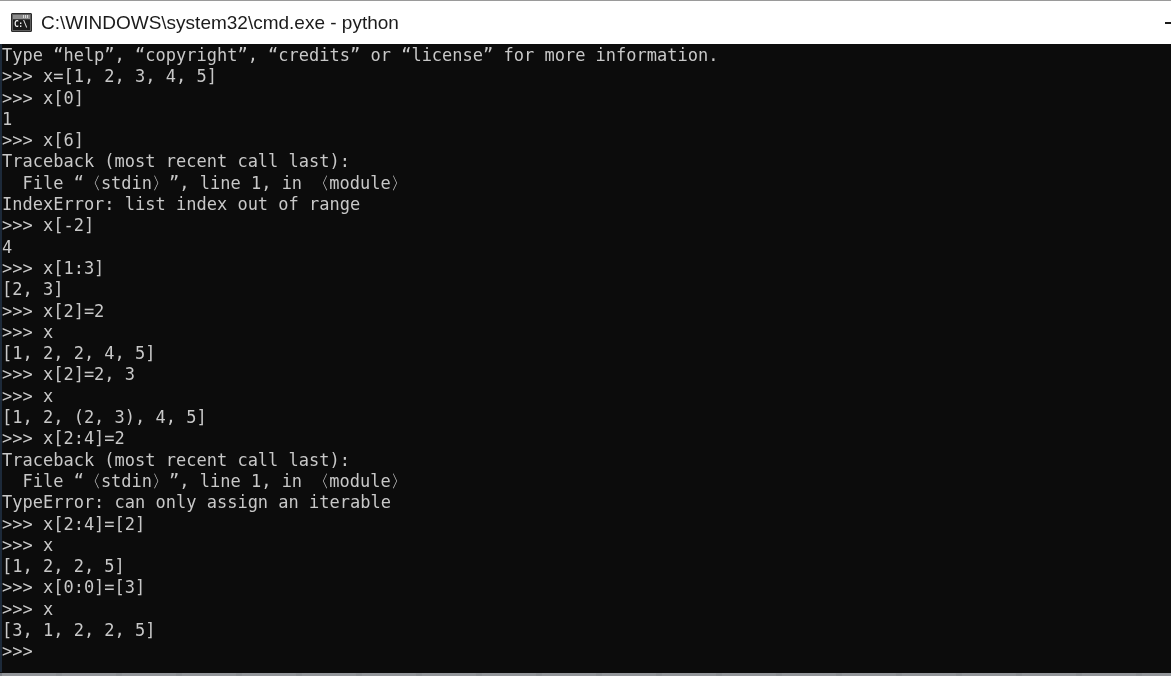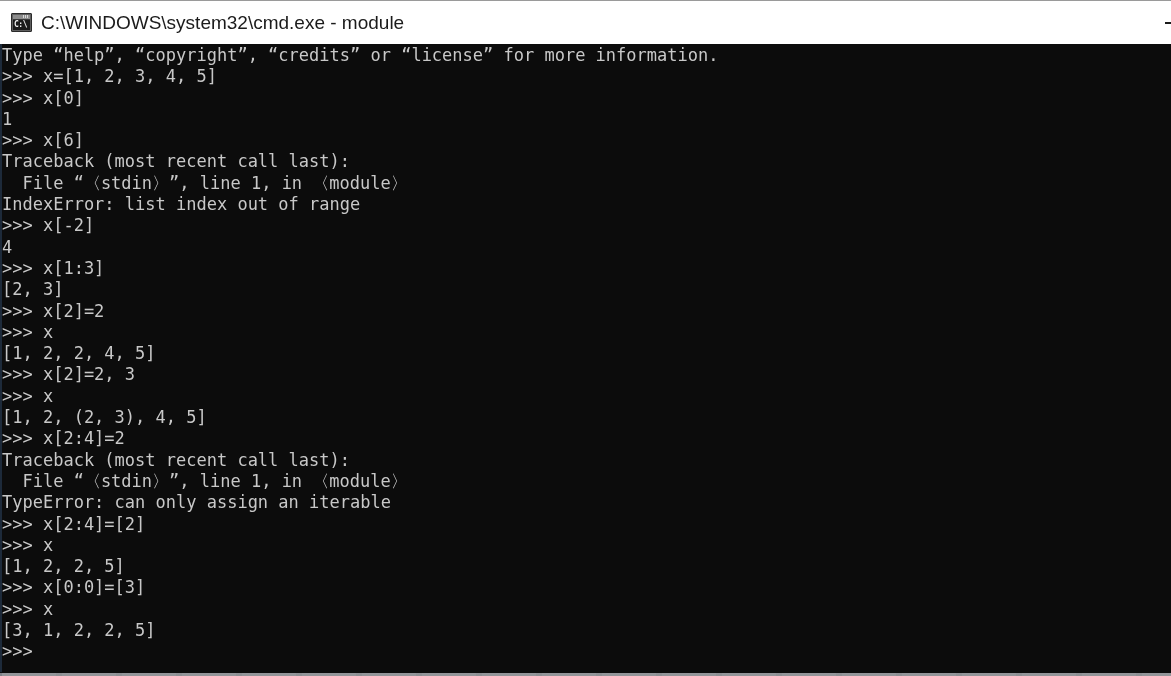--- a/index.html
+++ b/index.html
@@ -180,21 +180,21 @@
 
 <div id="window">
 
   <div id="titlebar">
     <div id="titlebar-left">
       <div class="cmd-icon">
         <div class="cmd-titlestrip"></div>
         <div class="cmd-dots"></div>
         <div class="cmd-body">C:\</div>
       </div>
-      <div id="window-title">C:\WINDOWS\system32\cmd.exe - module</div>
+      <div id="window-title">C:\WINDOWS\system32\cmd.exe - python</div>
     </div>
     <div id="titlebar-controls">
       <div class="win-btn">
         <span class="glyph-min"></span>
       </div>
     </div>
   </div>
 
   <div id="console">
     <div id="console-edge-left"></div>

